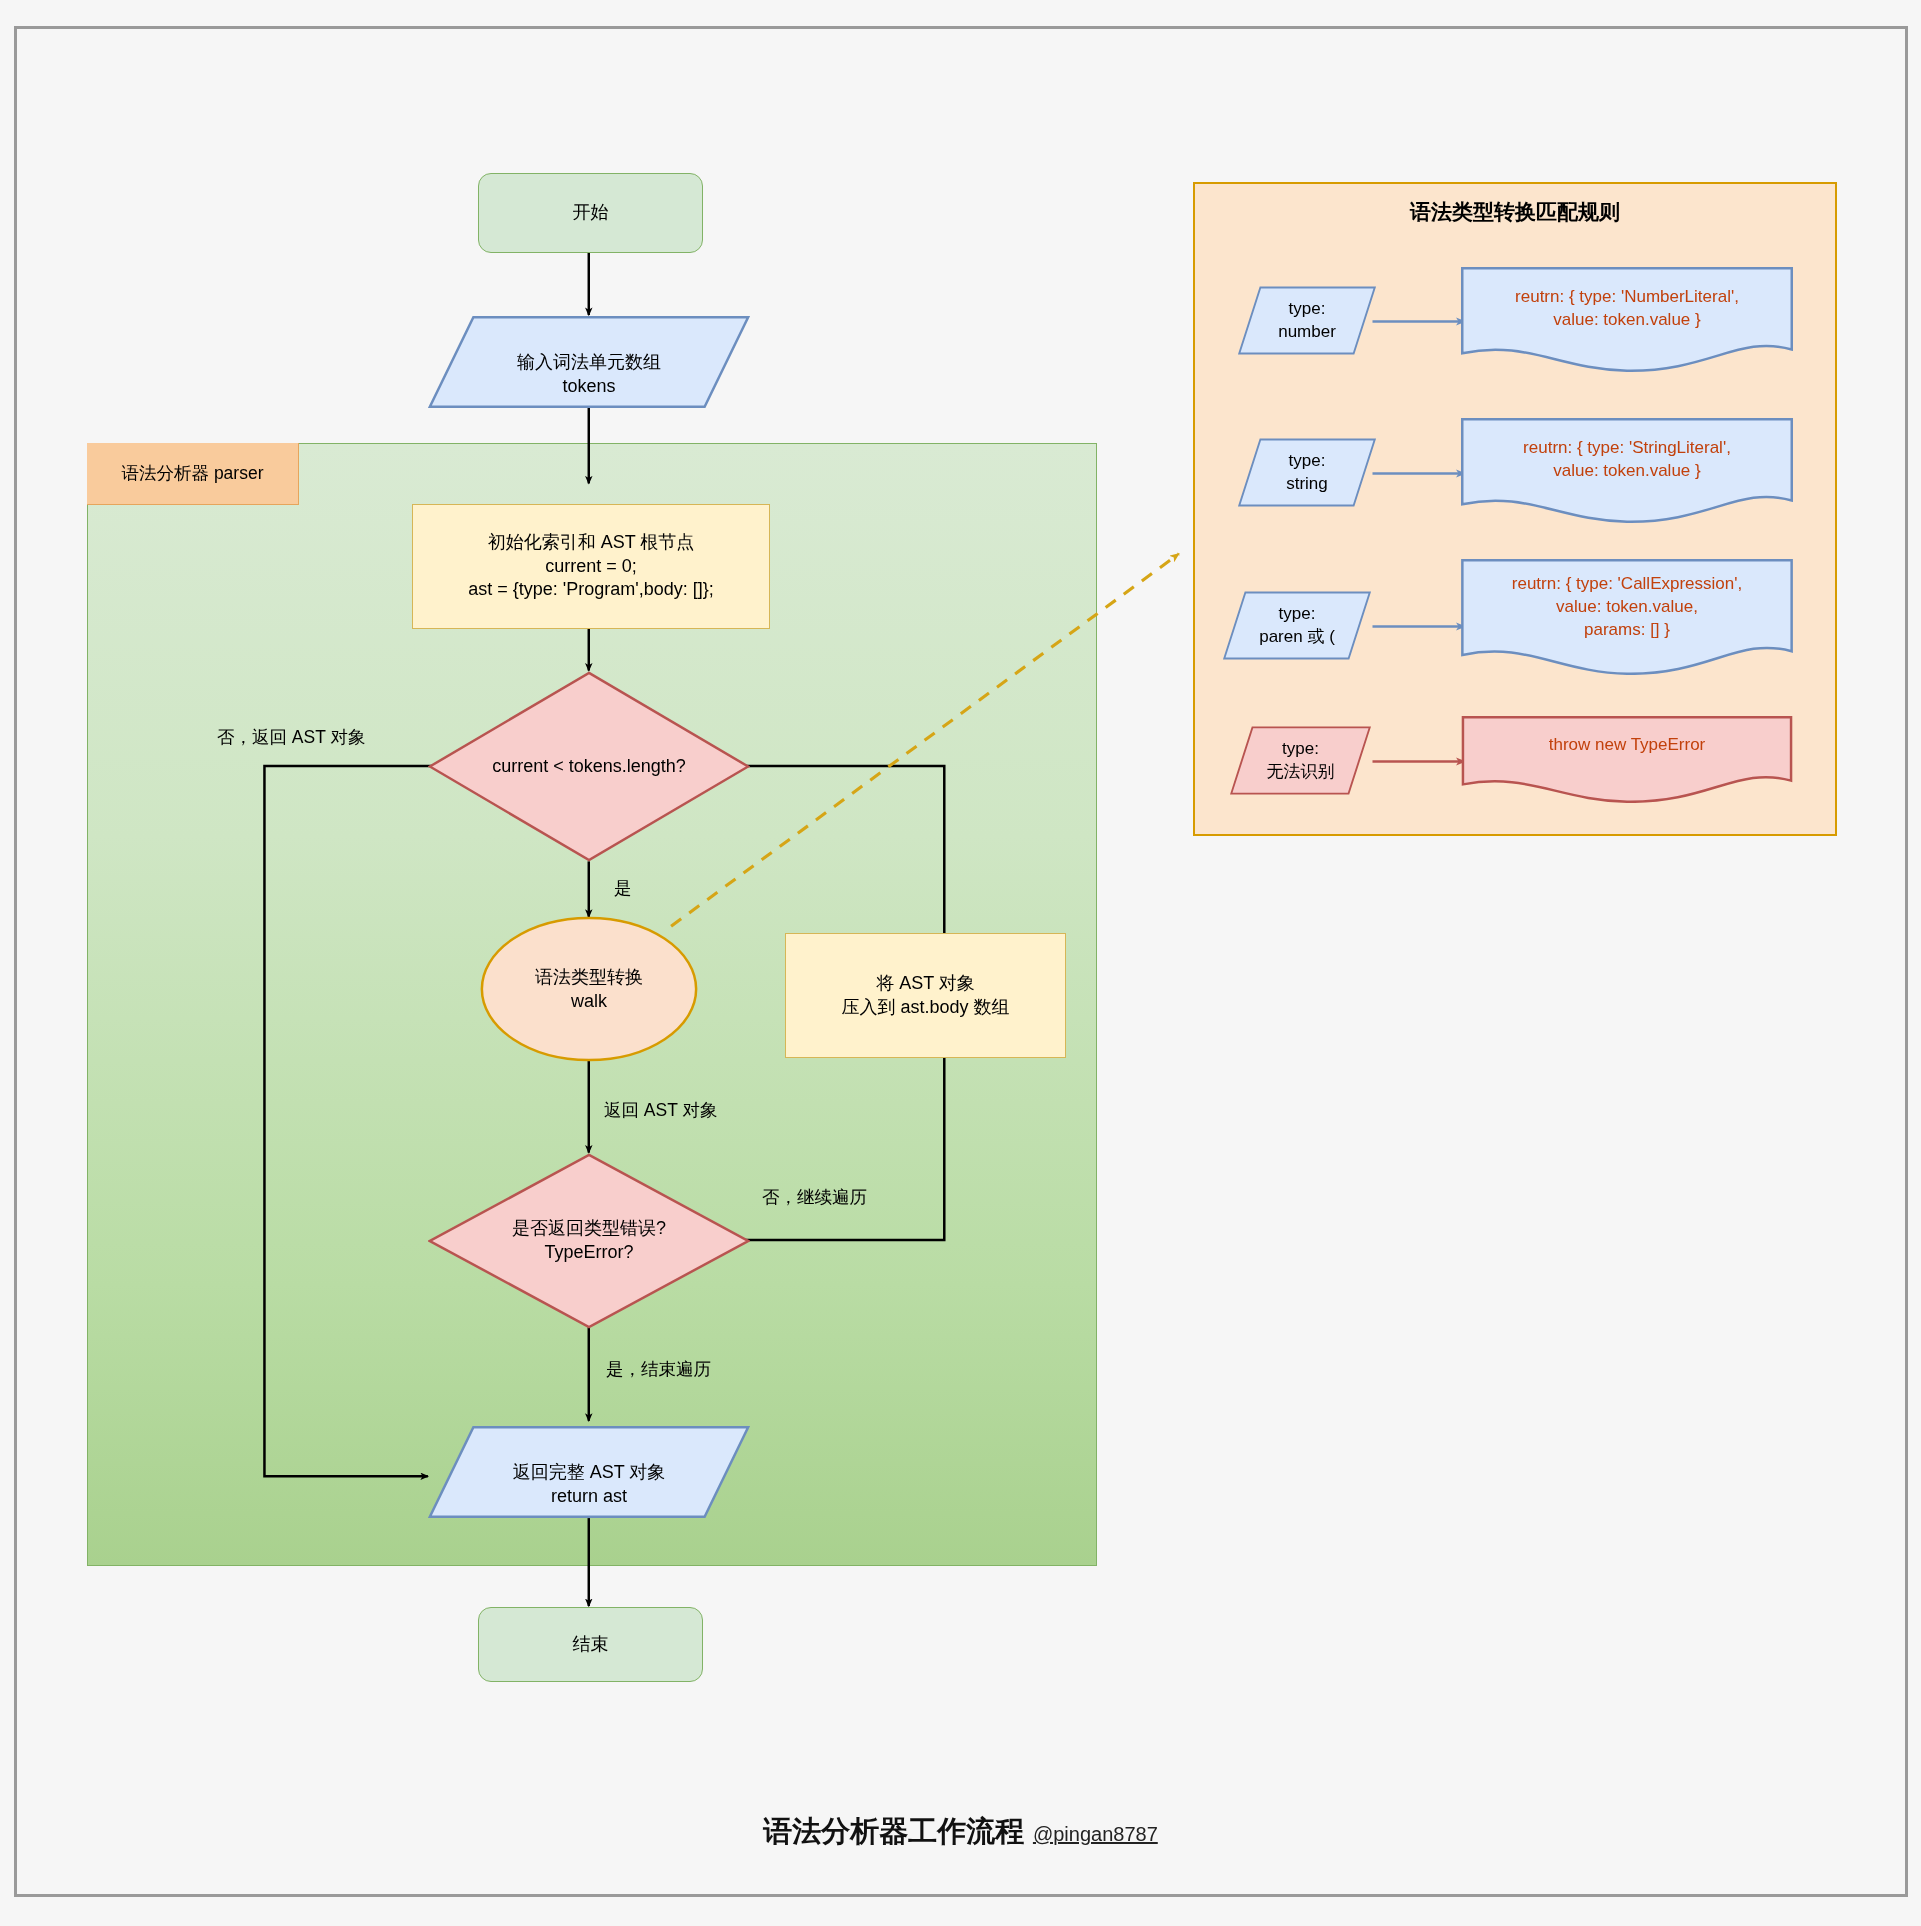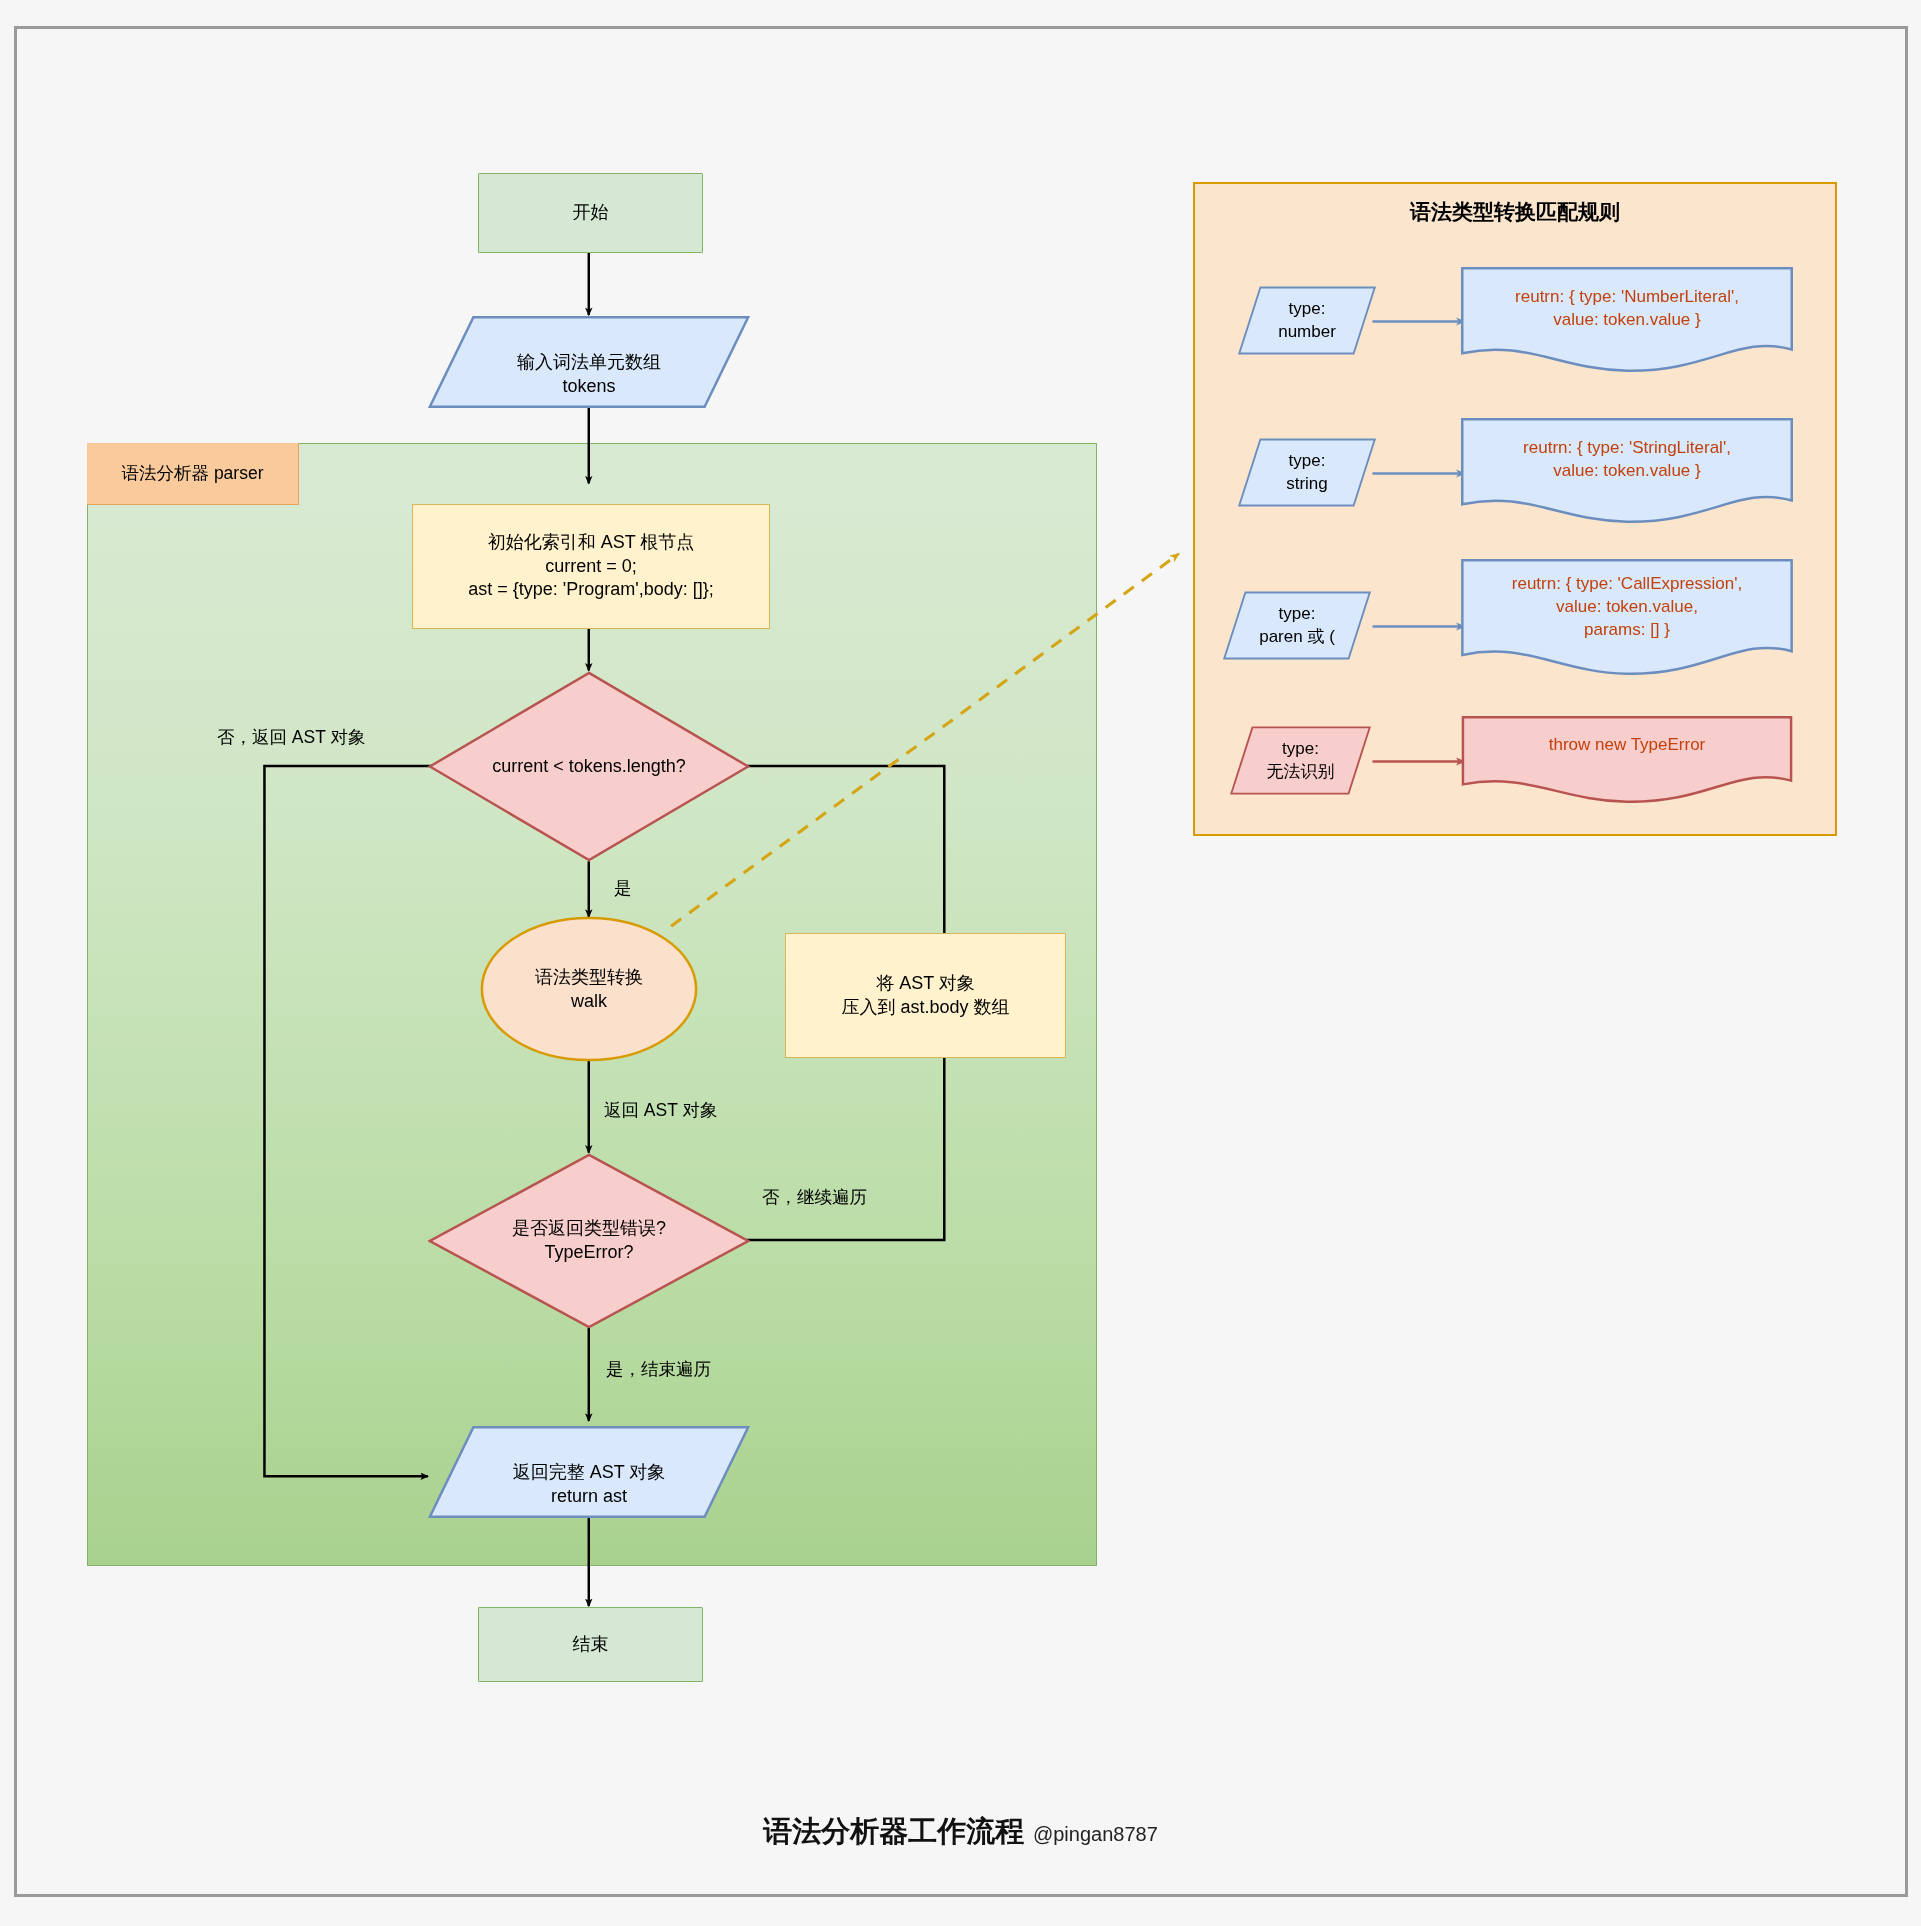--- a/index.html
+++ b/index.html
@@ -77,21 +77,21 @@
     justify-content: center;
     font-size: 17.5px;
     color: #000;
     line-height: 1.28;
   }
 
   
   .terminal {
     background: #d5e8d4;
     border: 1.9px solid #82b366;
-    border-radius: 1px;
+    border-radius: 13px;
     font-size: 18px;
   }
 
   
   .parallelogram-wrap {
     position: absolute;
   }
   .parallelogram-wrap svg {
     position: absolute;
     left: 0;
@@ -199,20 +199,21 @@
     gap: 8.7px;
   }
   #footer-title {
     font-size: 29px;
     font-weight: bold;
     color: #111;
   }
   #footer-handle {
     font-size: 20px;
     color: #222;
+    text-decoration: underline;
   }
 </style>
 </head>
 <body>
 
 <div id="canvas">
   <div id="frame"></div>
 
   <div id="parser-container"></div>
   <div id="parser-label">

